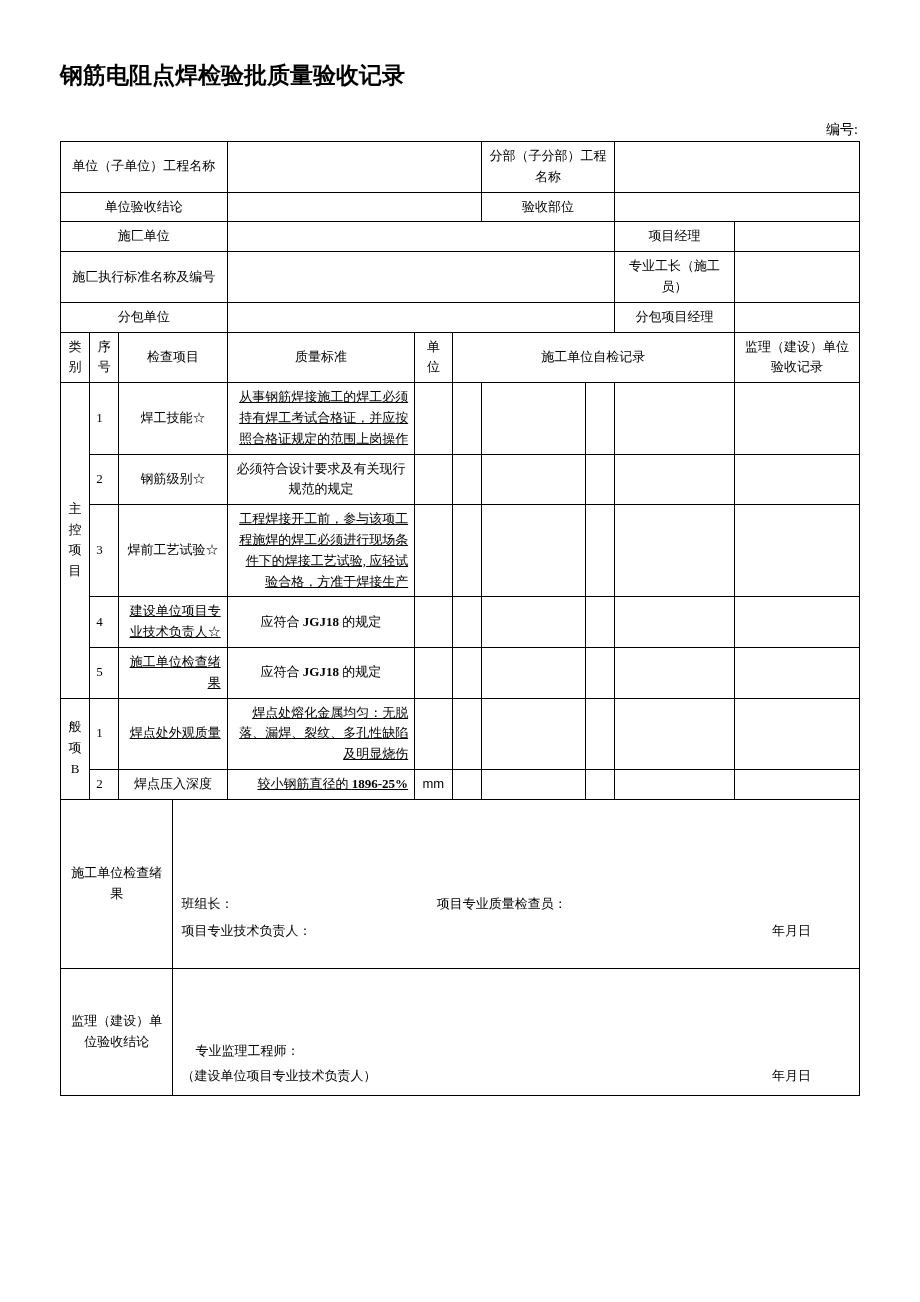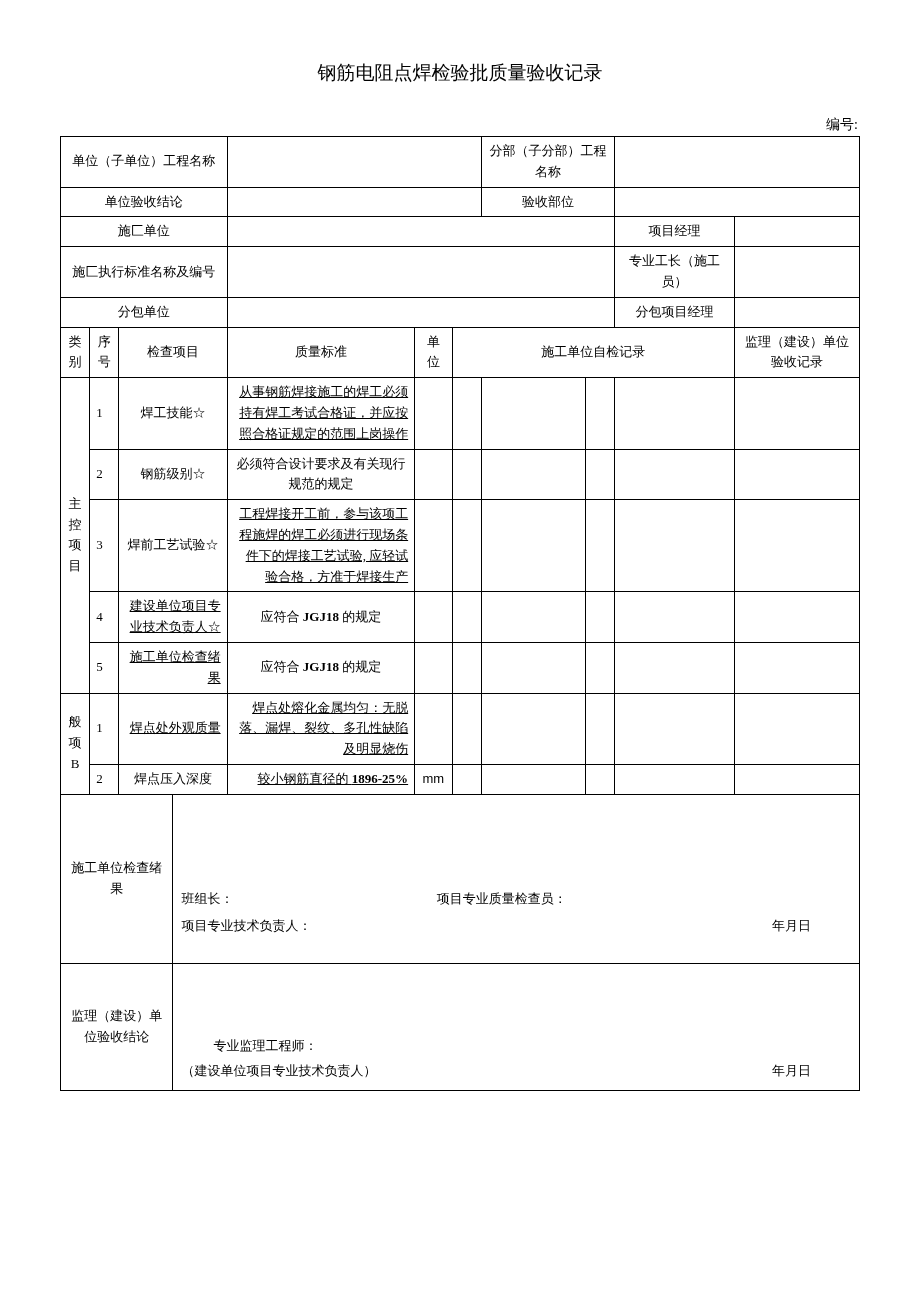--- a/index.html
+++ b/index.html
@@ -4,23 +4,23 @@
   <style>
     body {
       font-family: "SimSun", "宋体", serif;
       margin: 0;
       padding: 40px 60px;
       font-size: 14px;
       color: #000;
       background: #fff;
     }
     h1 {
-      text-align: center;
-      font-size: 19px;
-      font-weight: normal;
+      text-align: left;
+      font-size: 23px;
+      font-weight: bold;
       margin: 20px 0 30px 0;
       font-family: "SimHei", "黑体", sans-serif;
     }
     .number-label {
       text-align: right;
       font-size: 14px;
       margin-bottom: 2px;
       padding-right: 2px;
     }
     table {
@@ -64,21 +64,21 @@
     .sign-date {
       float: right;
       margin-right: 40px;
     }
     .bottom-sign {
       vertical-align: bottom;
       padding: 8px 8px;
       height: 110px;
     }
     .bottom-sign .line1 {
-      margin-left: 32px;
+      margin-left: 14px;
     }
     .bottom-sign .line2 {
       margin-top: 4px;
     }
   </style>
 </head>
 <body>
 
 <h1>钢筋电阻点焊检验批质量验收记录</h1>
 

